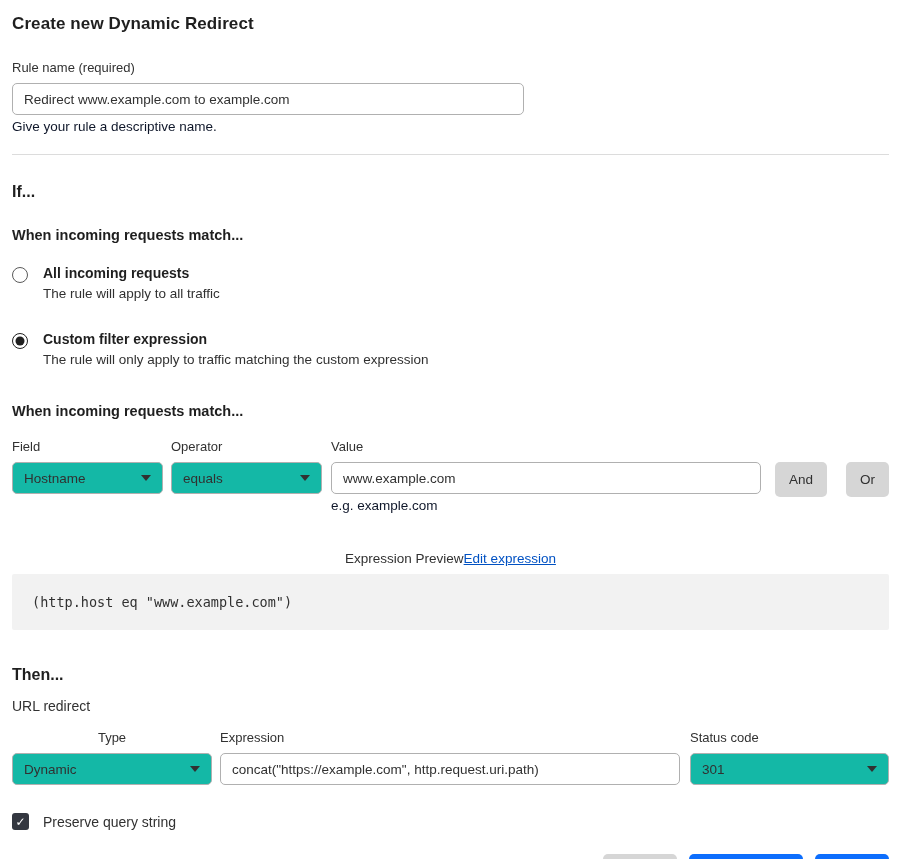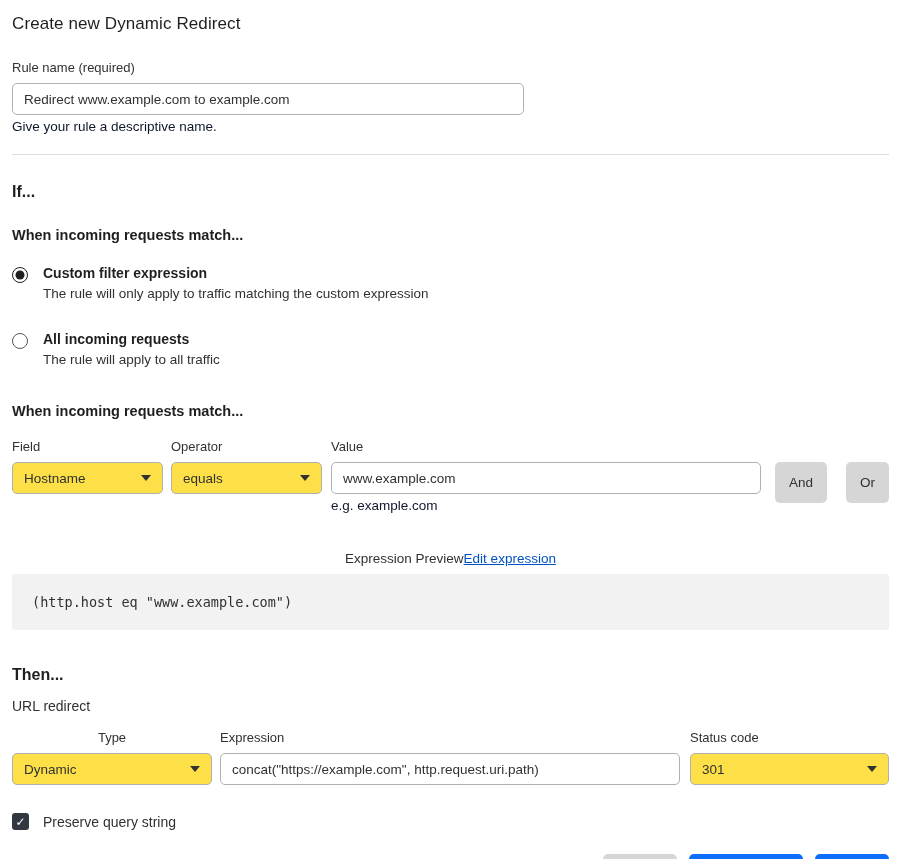--- a/index.html
+++ b/index.html
@@ -6,21 +6,21 @@
   html, body { margin: 0; padding: 0; background: #fff; }
   body {
     width: 907px;
     font-family: "Liberation Sans", "DejaVu Sans", sans-serif;
     color: #313131;
     font-size: 14px;
   }
   .page { padding: 8px 18px 16px 12px; width: 907px; }
 
   h1.page-title {
-    font-size: 17px; font-weight: 400; color: #1f1f1f;
+    font-size: 17px; font-weight: 700; color: #1f1f1f;
     margin: 6px 0 26px 0; letter-spacing: .1px;
   }
   .field-label { display: block; font-size: 13px; color: #313131; margin-bottom: 8px; }
   .text-input {
     height: 32px; border: 1px solid #b0b0b0; border-radius: 5px;
     padding: 5px 11px; font-size: 13.5px; color: #313131; background: #fff; width: 100%;
     font-family: "Liberation Sans", "DejaVu Sans", sans-serif; outline: none;
   }
   .rule-name-input { width: 512px; display: block; }
   .help-text { font-size: 13.5px; color: #0f172a; margin-top: 4px; }
@@ -47,37 +47,37 @@
   .controls-row { display: flex; align-items: flex-start; }
   .col-field { width: 151px; margin-right: 8px; }
   .col-operator { width: 151px; margin-right: 9px; }
   .col-value { flex: 1; margin-right: 14px; }
   .col-type { width: 200px; margin-right: 8px; text-align: center; }
   .col-expression { flex: 1; margin-right: 10px; }
   .col-status { width: 199px; }
   .action-col { padding-top: 23px; display: flex; gap: 19px; }
 
   .select-control {
-    height: 32px; border: 1px solid #b0b0b0; border-radius: 5px; background: #fde047;
+    height: 32px; border: 1px solid #b0b0b0; border-radius: 5px; background: #14b8a6;
     display: flex; align-items: center; justify-content: space-between;
     padding: 0 11px; font-size: 13.5px; color: #313131; cursor: pointer; width: 100%;
   }
   .chevron-down {
     width: 0; height: 0; margin-left: 8px;
     border-left: 5px solid transparent; border-right: 5px solid transparent;
     border-top: 6px solid #313131;
   }
 
   .btn {
     border: none; border-radius: 5px; font-size: 13.5px; cursor: pointer;
     font-family: "Liberation Sans", "DejaVu Sans", sans-serif;
   }
   .btn-gray { background: #d6d6d6; color: #313131; }
   .btn-blue { background: #0d6efd; color: #ffffff; }
-  .btn-small { height: 41px; padding: 0 14px; }
+  .btn-small { height: 35px; padding: 0 14px; }
   .btn-footer { height: 30px; padding: 0 16px; }
 
   .preview-header {
     display: flex; justify-content: center; align-items: flex-end; margin-top: 38px;
   }
   .preview-label { font-size: 13.5px; color: #313131; }
   .edit-link { font-size: 13.5px; color: #0051c3; text-decoration: underline; cursor: pointer; }
   .code-block {
     margin-top: 8px; background: #f2f2f2; padding: 20px;
     font-family: "DejaVu Sans Mono", "Liberation Mono", monospace;
@@ -109,35 +109,35 @@
     <input class="text-input rule-name-input" type="text" value="Redirect www.example.com to example.com" style="">
     <div class="help-text">Give your rule a descriptive name.</div>
   </div>
 
   <hr class="divider">
 
   <h2 class="section-heading">If...</h2>
   <h3 class="sub-heading">When incoming requests match...</h3>
 
   <div class="radio-option">
+    <span class="radio-circle"></span>
+    <div>
+      <div class="option-label">All incoming requests</div>
+      <div class="option-desc">The rule will apply to all traffic</div>
+    </div>
+  </div>
+
+  <div class="radio-option">
     <span class="radio-circle selected"></span>
     <div>
       <div class="option-label">Custom filter expression</div>
       <div class="option-desc">The rule will only apply to traffic matching the custom expression</div>
     </div>
   </div>
 
-  <div class="radio-option">
-    <span class="radio-circle"></span>
-    <div>
-      <div class="option-label">All incoming requests</div>
-      <div class="option-desc">The rule will apply to all traffic</div>
-    </div>
-  </div>
-
   <h3 class="sub-heading" style="margin-top:36px; margin-bottom:20px;">When incoming requests match...</h3>
 
   <div class="controls-row">
     <div class="col-field">
       <label class="field-label">Field</label>
       <div class="select-control">
         <span>Hostname</span>
         <span class="chevron-down"></span>
       </div>
     </div>

